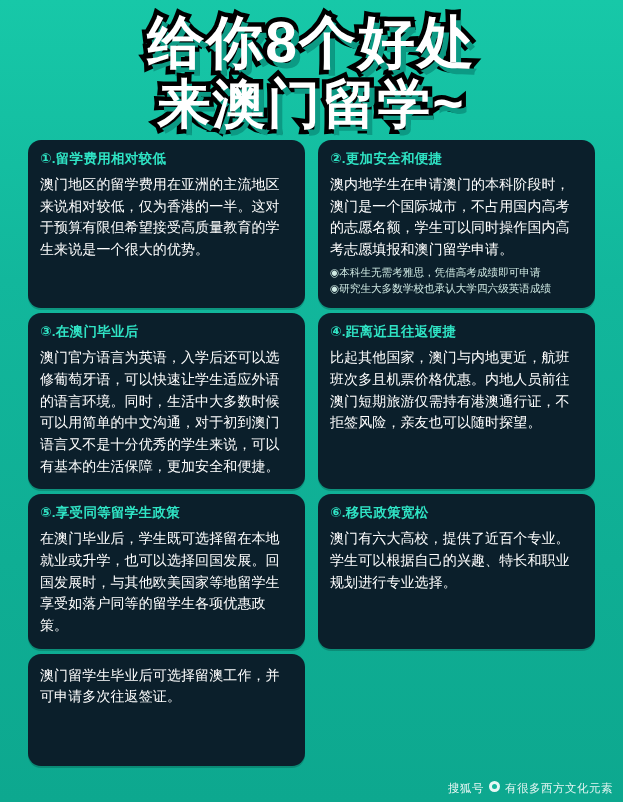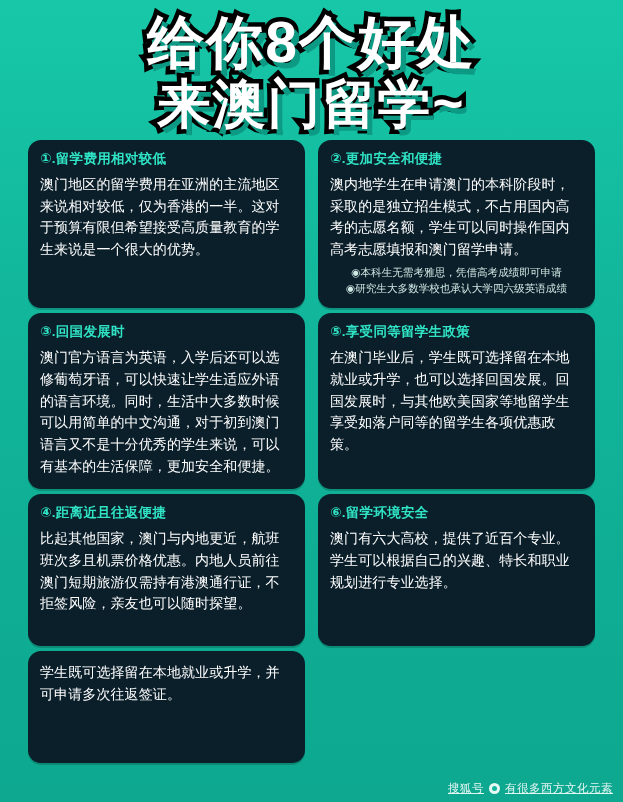--- a/index.html
+++ b/index.html
@@ -69,41 +69,39 @@
     letter-spacing: 0.1px;
     color: #ffffff;
     white-space: pre-line;
   }
   .card-sub {
     font-size: 10.6px;
     line-height: 1.5;
     color: #cfe9e3;
     margin-top: 4px;
     white-space: pre-line;
-    text-align: center;
   }
 
   
   .r1 { min-height: 152px; }
   .r2 { min-height: 152px; }
   .r3 { min-height: 136px; }
   .r4 { min-height: 112px; }
 
   
   .watermark {
     position: absolute;
     right: 10px;
     bottom: 6px;
     display: flex;
-    align-items: center;
+    align-items: flex-start;
     gap: 5px;
     color: rgba(255,255,255,0.88);
     font-size: 11.5px;
     letter-spacing: 0.5px;
-    text-decoration: underline;
   }
   .wm-logo {
     font-size: 11.5px;
     color: rgba(255,255,255,0.92);
     letter-spacing: 0.5px;
   }
   .wm-dot {
     width: 11px; height: 11px;
     border-radius: 50%;
     background: rgba(255,255,255,0.9);
@@ -129,47 +127,47 @@
 
 <div class="grid">
 
   <div class="card r1">
     <div class="card-title">①.留学费用相对较低</div>
     <div class="card-body">澳门地区的留学费用在亚洲的主流地区来说相对较低，仅为香港的一半。这对于预算有限但希望接受高质量教育的学生来说是一个很大的优势。</div>
   </div>
 
   <div class="card r1">
     <div class="card-title">②.更加安全和便捷</div>
-    <div class="card-body">澳内地学生在申请澳门的本科阶段时，采取的是独立招生模式，不占用国内高考的志愿名额，学生可以同时操作国内高考志愿填报和澳门留学申请。</div>
+    <div class="card-body">澳内地学生在申请澳门的本科阶段时，澳门是一个国际城市，不占用国内高考的志愿名额，学生可以同时操作国内高考志愿填报和澳门留学申请。</div>
     <div class="card-sub">◉本科生无需考雅思，凭借高考成绩即可申请
 ◉研究生大多数学校也承认大学四六级英语成绩</div>
   </div>
 
   <div class="card r2">
-    <div class="card-title">③.回国发展时</div>
+    <div class="card-title">③.在澳门毕业后</div>
     <div class="card-body">澳门官方语言为英语，入学后还可以选修葡萄牙语，可以快速让学生适应外语的语言环境。同时，生活中大多数时候可以用简单的中文沟通，对于初到澳门语言又不是十分优秀的学生来说，可以有基本的生活保障，更加安全和便捷。</div>
-  </div>
-
-  <div class="card r3">
-    <div class="card-title">⑤.享受同等留学生政策</div>
-    <div class="card-body">在澳门毕业后，学生既可选择留在本地就业或升学，也可以选择回国发展。回国发展时，与其他欧美国家等地留学生享受如落户同等的留学生各项优惠政策。</div>
   </div>
 
   <div class="card r2">
     <div class="card-title">④.距离近且往返便捷</div>
     <div class="card-body">比起其他国家，澳门与内地更近，航班班次多且机票价格优惠。内地人员前往澳门短期旅游仅需持有港澳通行证，不拒签风险，亲友也可以随时探望。</div>
   </div>
 
   <div class="card r3">
-    <div class="card-title">⑥.留学环境安全</div>
+    <div class="card-title">⑤.享受同等留学生政策</div>
+    <div class="card-body">在澳门毕业后，学生既可选择留在本地就业或升学，也可以选择回国发展。回国发展时，与其他欧美国家等地留学生享受如落户同等的留学生各项优惠政策。</div>
+  </div>
+
+  <div class="card r3">
+    <div class="card-title">⑥.移民政策宽松</div>
     <div class="card-body">澳门有六大高校，提供了近百个专业。学生可以根据自己的兴趣、特长和职业规划进行专业选择。</div>
   </div>
 
   <div class="card r4">
-    <div class="card-body">学生既可选择留在本地就业或升学，并可申请多次往返签证。</div>
+    <div class="card-body">澳门留学生毕业后可选择留澳工作，并可申请多次往返签证。</div>
   </div>
 
 
 </div>
 
 <div class="watermark">
   <span class="wm-logo">搜狐号</span>
   <span class="wm-dot"></span>
   <span>有很多西方文化元素</span>
 </div>

